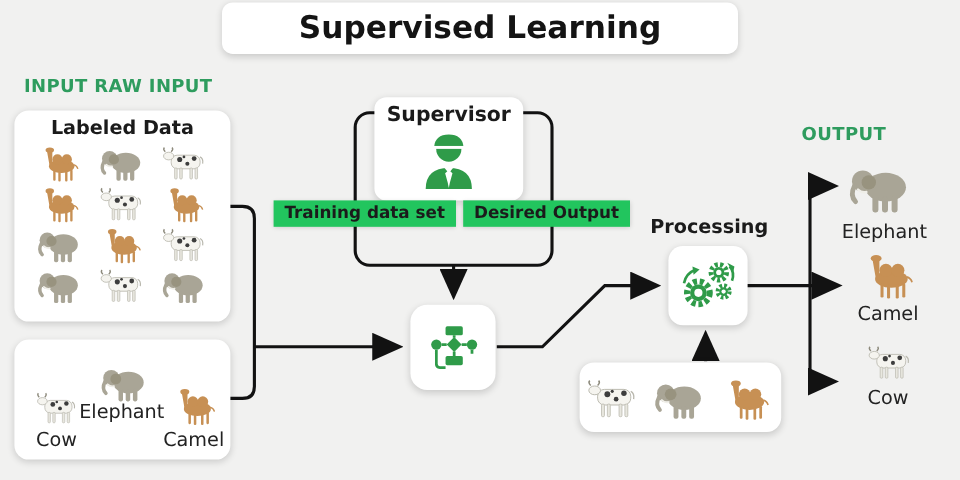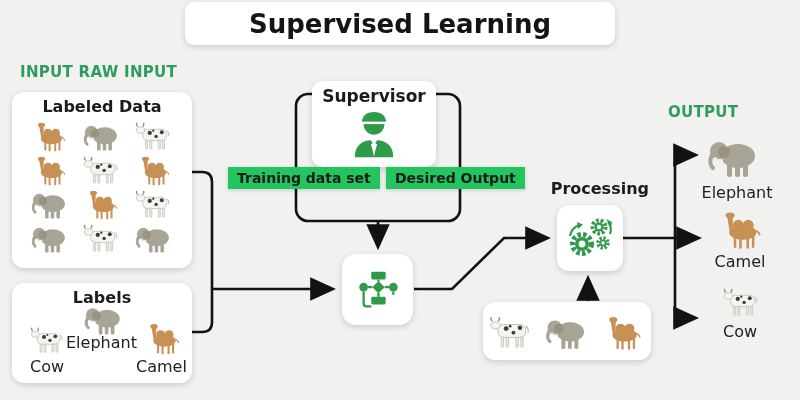--- a/index.html
+++ b/index.html
@@ -31,21 +31,21 @@
   .edge-label{position:absolute;background:#22c55e;border-radius:0;
     box-shadow:0 1px 4px rgba(0,0,0,.18);font-size:14px;font-weight:bold;
     padding:3px 9px;z-index:2;white-space:nowrap;}
   .algo-card{left:342px;top:254px;width:71px;height:71px;border-radius:14px;
     display:flex;align-items:center;justify-content:center;}
   .proc-card{left:557px;top:205px;width:66px;height:66px;border-radius:12px;
     display:flex;align-items:center;justify-content:center;}
   .test-box{left:483px;top:302px;width:168px;height:58px;display:flex;
     align-items:center;justify-content:center;gap:4px;border-radius:12px;}
   .test-box .animal{width:52px;height:40px;}
-  .big-label{position:absolute;font-size:17px;font-weight:bold;text-align:right;z-index:2;}
+  .big-label{position:absolute;font-size:17px;font-weight:bold;text-align:center;z-index:2;}
   .out-label{position:absolute;font-size:16px;color:#222;text-align:center;z-index:2;}
   .defs-hidden{position:absolute;width:0;height:0;overflow:hidden;}
 </style>
 </head>
 <body>
 
 <div class="scene">
 
   <svg class="defs-hidden" aria-hidden="true">
     <defs>
@@ -199,21 +199,20 @@
         <svg viewBox="0 0 64 48" class="animal cow">
           <use href="#a-cow"></use>
         </svg>
         <svg viewBox="0 0 64 48" class="animal elephant">
           <use href="#a-elephant"></use>
         </svg>
       </div>
   </div>
 
   <div class="card labels-box lvl">
-    <div class="box-title">Labels</div>
     <div class="slot" style="left:60px;top:17px;width:64px;height:36px;"><svg viewBox="0 0 64 48" class="animal elephant">
           <use href="#a-elephant"></use>
         </svg></div>
     <div class="a-label" style="left:54px;top:50px;">Elephant</div>
     <div class="slot" style="left:12px;top:40px;width:48px;height:32px;"><svg viewBox="0 0 64 48" class="animal cow">
           <use href="#a-cow"></use>
         </svg></div>
     <div class="a-label" style="left:18px;top:74px;">Cow</div>
     <div class="slot" style="left:126px;top:36px;width:50px;height:36px;"><svg viewBox="0 0 64 48" class="animal camel">
           <use href="#a-camel"></use>

